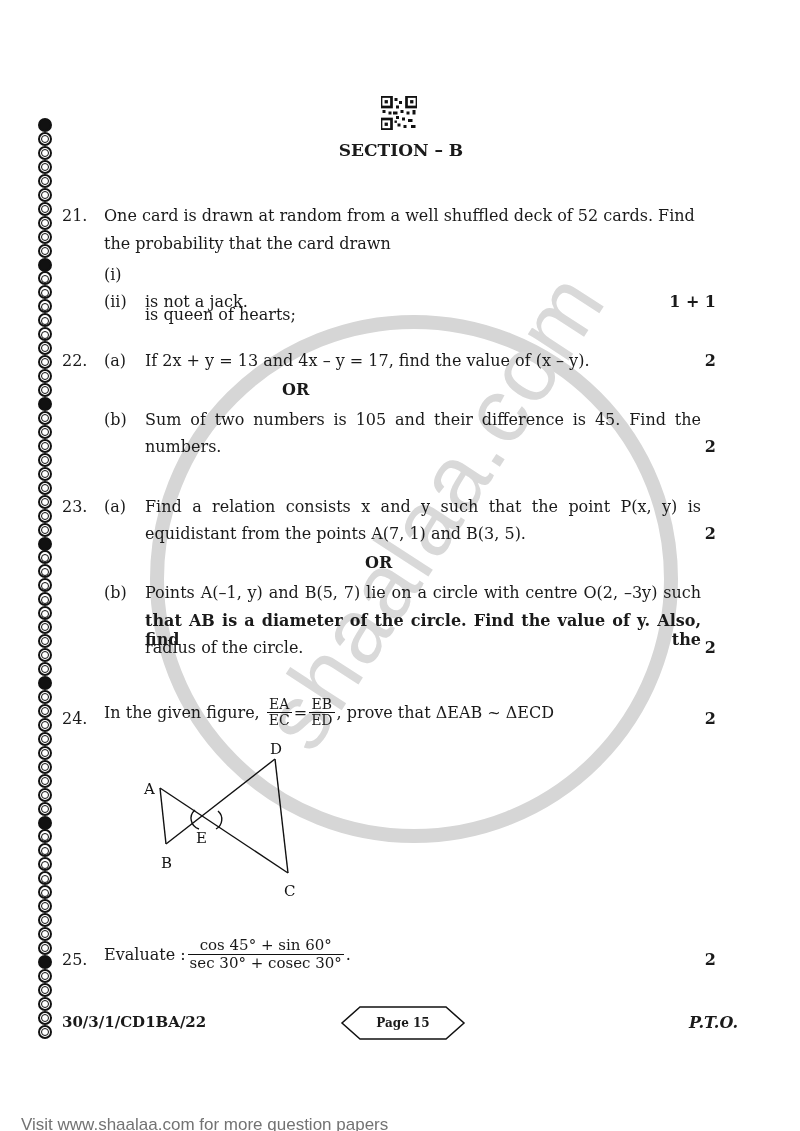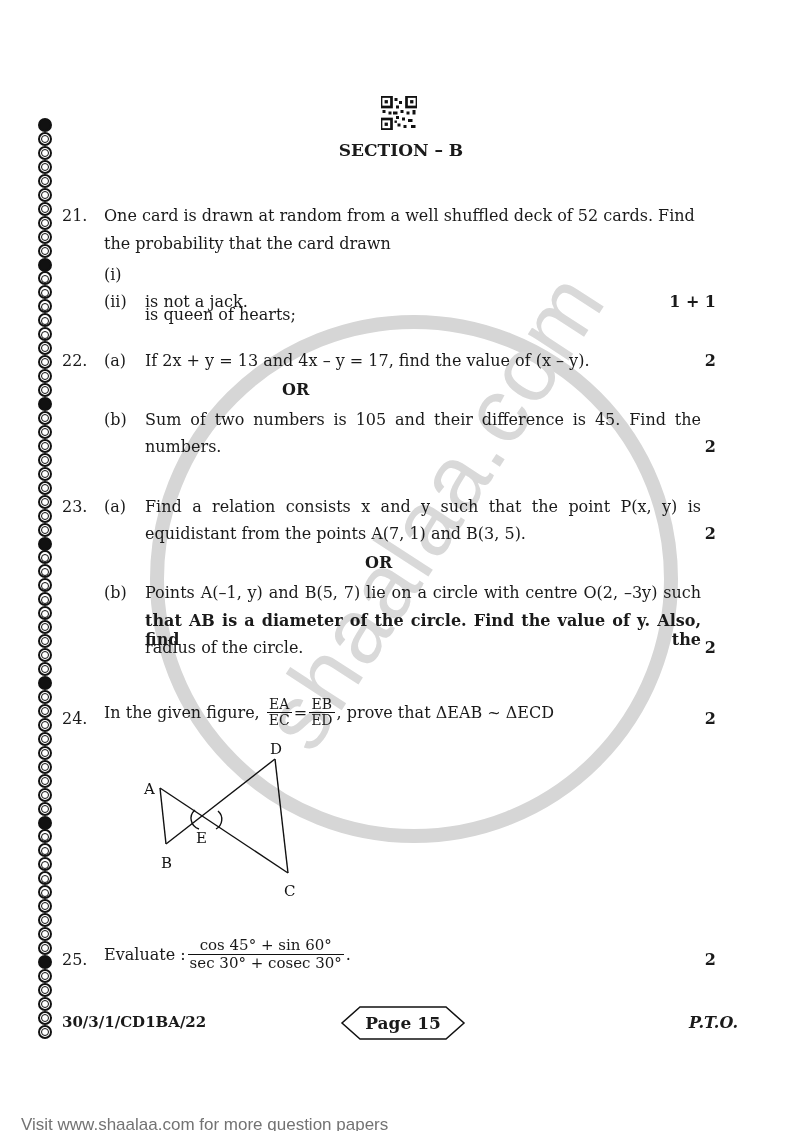--- a/index.html
+++ b/index.html
@@ -53,21 +53,21 @@
   .just { text-align: justify; text-align-last: justify; width: 556px; white-space: normal; }
 
   .frac { display: inline-block; vertical-align: middle; text-align: center; font-size: 14px; line-height: 1.1; margin: 0 2px; }
   .frac .num { display: block; border-bottom: 1px solid #111; padding: 0 2px; }
   .frac .den { display: block; padding: 0 2px; }
 
   .figure { position: absolute; left: 138px; top: 738px; width: 170px; height: 165px; }
 
   .footer-code { position: absolute; left: 62px; top: 1013px; font-size: 15px; font-weight: bold; }
   .page-badge { position: absolute; left: 340px; top: 1006px; width: 126px; height: 34px; }
-  .page-badge span { position: absolute; left: 0; top: 0; width: 126px; height: 22px; line-height: 34px; text-align: center; font-weight: bold; font-size: 17px; }
+  .page-badge span { position: absolute; left: 0; top: 0; width: 126px; height: 22px; line-height: 34px; text-align: center; font-weight: bold; font-size: 12px; }
   .pto { position: absolute; right: 62px; top: 1013px; font-size: 16px; font-weight: bold; font-style: italic; }
 
   .visit { position: absolute; left: 21px; top: 1115px; font-family: "Liberation Sans", sans-serif; font-size: 17px; color: #737373; }
 </style>
 </head>
 <body>
 
 <div class="page">
 
   <div class="wm-circle"></div>

